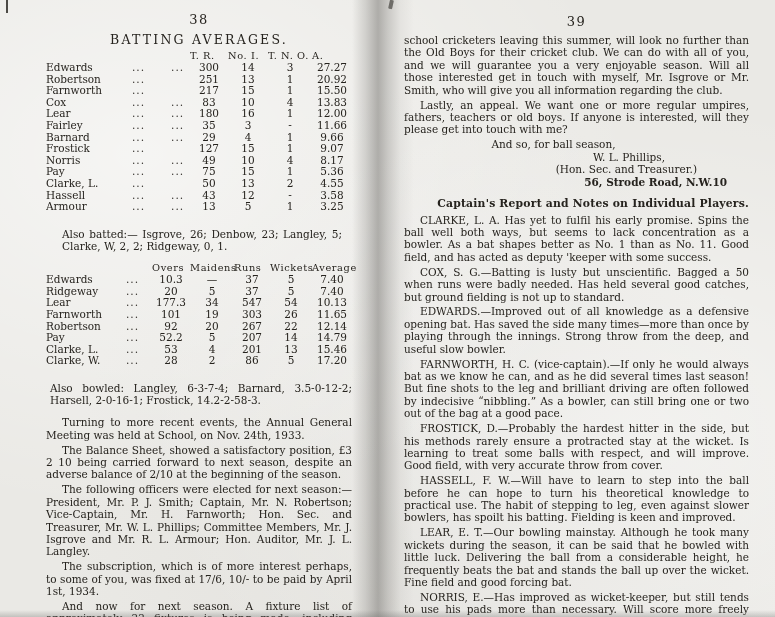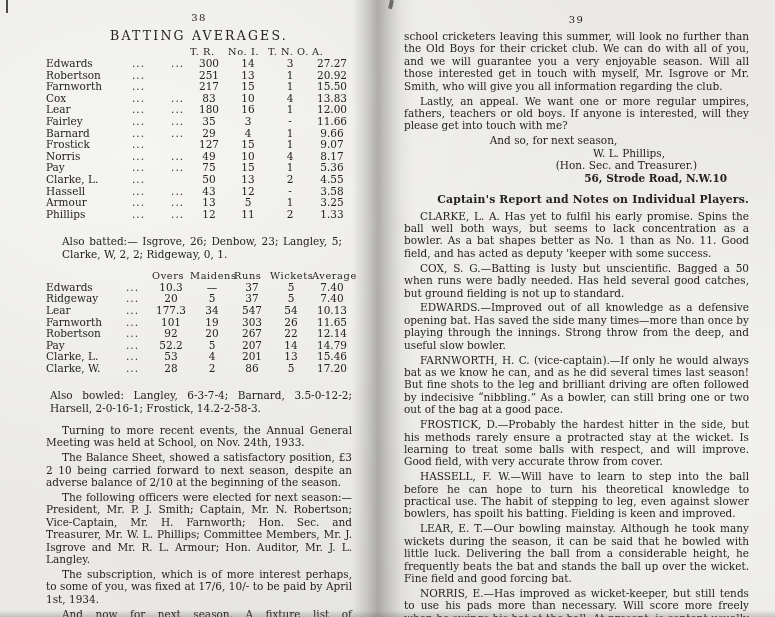--- a/index.html
+++ b/index.html
@@ -30,21 +30,21 @@
     position:absolute; left:0; right:0; bottom:0; height:7px; pointer-events:none;
     background:linear-gradient(rgba(90,90,88,0), rgba(90,90,88,0.28));
   }
   .mark-topleft { position:absolute; left:6px; top:0; width:2px; height:13px; background:#4c4a46; }
   .mark-guttertop { position:absolute; left:389px; top:0; width:4px; height:9px; background:#6e6c68; border-radius:1px; transform:rotate(12deg); }
 
   .page { position:absolute; top:0; bottom:0; box-sizing:border-box; color:#26231e; }
   .page-left  { left:0;     width:372px; padding:12px 20px 0 46px; }
   .page-right { left:384px; width:371px; padding:14px 6px 0 20px; }
 
-  .pagenum { text-align:center; font-size:10px; letter-spacing:1.5px; margin:0 0 5px 0; }
+  .pagenum { text-align:center; font-size:13px; letter-spacing:1.5px; margin:0 0 5px 0; }
 
   .section-title { text-align:center; font-size:12.5px; letter-spacing:2.2px; margin:1px 0 3px 0; white-space:nowrap; }
 
   table.stats { border-collapse:collapse; table-layout:fixed; width:100%; font-size:10.5px; color:#26231e; }
   table.stats th { font-weight:normal; font-size:9.8px; letter-spacing:0.6px; text-align:left; padding:0 0 1px 0; white-space:nowrap; }
   table.stats td { padding:0; height:11.6px; line-height:11.6px; white-space:pre; overflow:hidden; }
   table.stats td.col-name { text-align:left; }
   table.stats td.col-dots { text-align:left; color:#3a3732; letter-spacing:1px; }
   table.stats td.col-tr, table.stats td.col-ni, table.stats td.col-tno, table.stats td.col-avg,
   table.stats td.col-overs, table.stats td.col-maidens, table.stats td.col-runs,
@@ -205,28 +205,20 @@
           <td class="col-tno">-</td>
           <td class="col-avg">3.58</td>
         </tr>
         <tr>
           <td class="col-name">Armour</td>
           <td class="col-dots">...      ...</td>
           <td class="col-tr">13</td>
           <td class="col-ni">5</td>
           <td class="col-tno">1</td>
           <td class="col-avg">3.25</td>
-        </tr>
-        <tr>
-          <td class="col-name">Phillips</td>
-          <td class="col-dots">...      ...</td>
-          <td class="col-tr">12</td>
-          <td class="col-ni">11</td>
-          <td class="col-tno">2</td>
-          <td class="col-avg">1.33</td>
         </tr>
       </tbody>
   </table>
 
   <p class="also also-wrap-center">Also batted:— Isgrove, 26; Denbow, 23; Langley, 5; Clarke, W, 2, 2; Ridgeway, 0, 1.</p>
 
   <div class="spacer-sm"></div>
 
 
   <table class="stats bowling">
@@ -342,21 +334,21 @@
 <div class="page page-right">
 
   <div class="pagenum">39</div>
 
   <div class="paras">
       <p class="no-indent">school cricketers leaving this summer, will look no further than the Old Boys for their cricket club.  We can do with all of you, and we will guarantee you a very enjoyable season.  Will all those interested get in touch with myself, Mr. Isgrove or Mr. Smith, who will give you all information regarding the club.</p>
       <p>Lastly, an appeal.  We want one or more regular umpires, fathers, teachers or old boys.  If anyone is interested, will they please get into touch with me?</p>
     </div>
 
   <div>
-    <div class="sig sig-1">And so, for next season,</div>
+    <div class="sig sig-1">And so, for ball season,</div>
     <div class="sig sig-2">W. L. Phillips,</div>
     <div class="sig sig-3">(Hon. Sec. and Treasurer.)</div>
     <div class="sig sig-4">56, Strode Road, N.W.10</div>
   </div>
 
   <div class="report-heading">Captain's Report and Notes on Individual Players.</div>
 
   <div class="notes">
       <p>CLARKE, L. A.  Has yet to fulfil his early promise.  Spins the ball well both ways, but seems to lack concentration as a bowler. As a bat shapes better as No. 1 than as No. 11.  Good field, and has acted as deputy 'keeper with some success.</p>
       <p>COX, S. G.—Batting is lusty but unscientific.  Bagged a 50 when runs were badly needed.  Has held several good catches, but ground fielding is not up to standard.</p>

